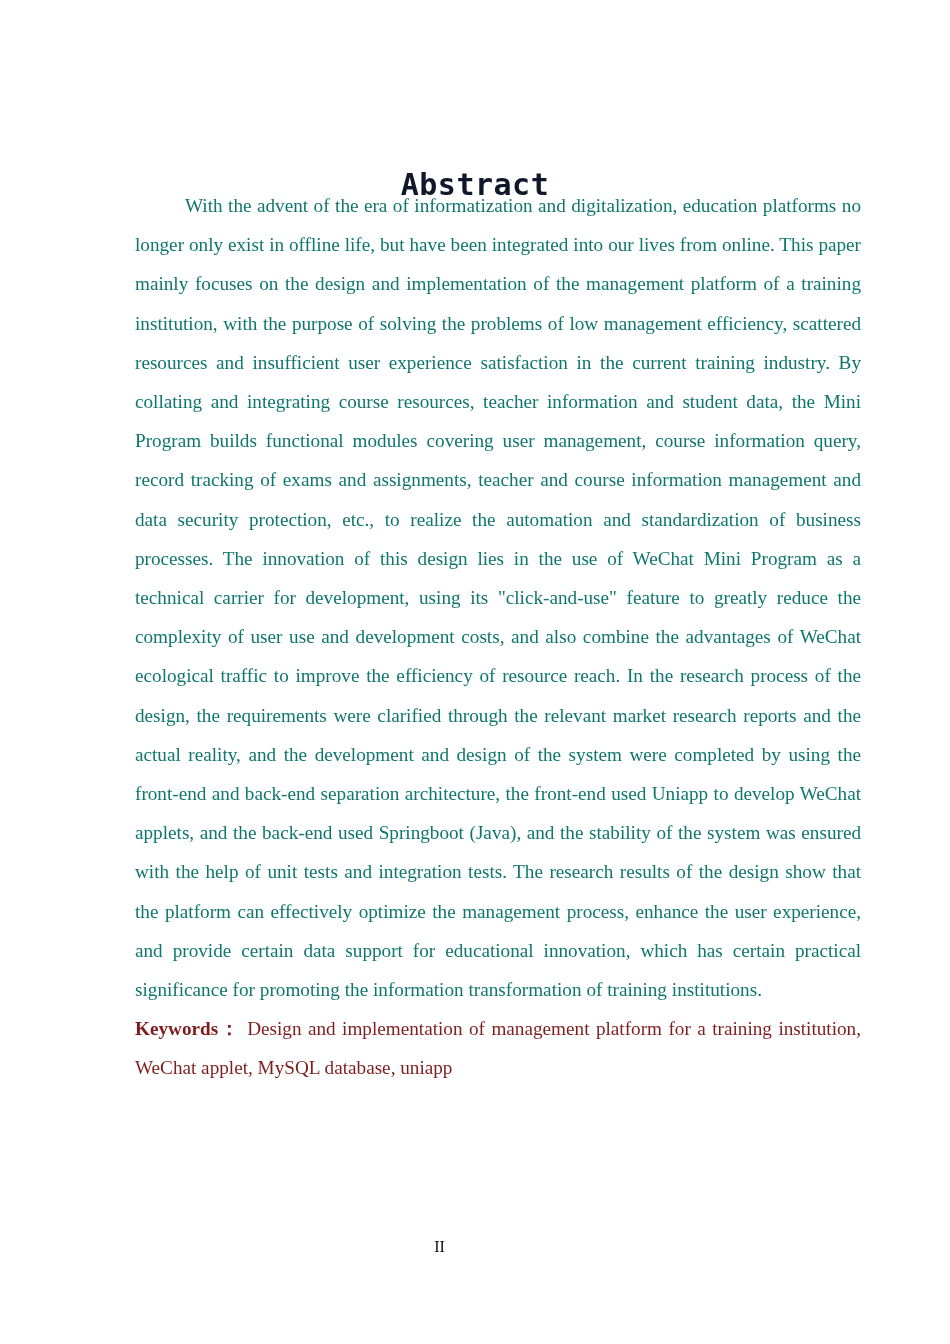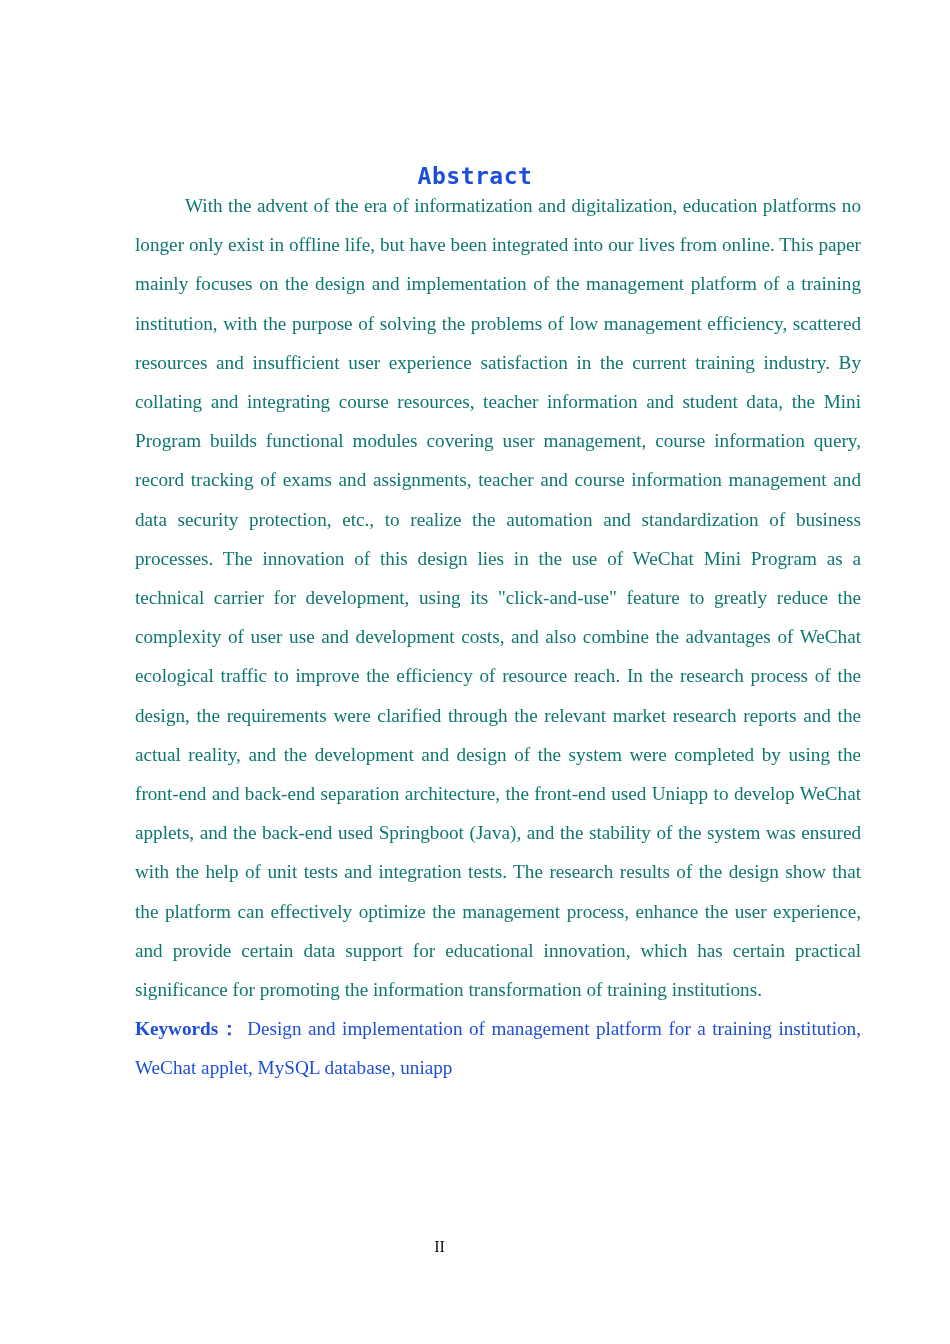--- a/index.html
+++ b/index.html
@@ -20,23 +20,23 @@
 
   
   .abstract-title {
     position: absolute;
     left: 0;
     top: 150px;
     width: 950px;
     text-align: center;
     font-family: "DejaVu Sans Mono", "Liberation Mono", monospace;
     font-weight: bold;
-    font-size: 23px;
+    font-size: 30px;
     letter-spacing: 0.5px;
-    color: #1d4ed8;
+    color: #0f172a;
     line-height: 1;
   }
 
   
   .content {
     position: absolute;
     left: 135px;
     top: 186px;
     width: 726px;
   }
@@ -52,21 +52,21 @@
     text-indent: 50px;
     -webkit-hyphens: none;
     hyphens: none;
     word-spacing: 0.1px;
   }
 
   .keywords-block {
     font-family: "Liberation Serif", "DejaVu Serif", serif;
     font-size: 19.2px;
     line-height: 39.2px;
-    color: #1d4ed8;
+    color: #7f1d1d;
     text-align: justify;
     text-justify: inter-word;
     margin: 0;
     text-indent: 0;
   }
 
   .keywords-label {
     font-weight: bold;
   }
 

